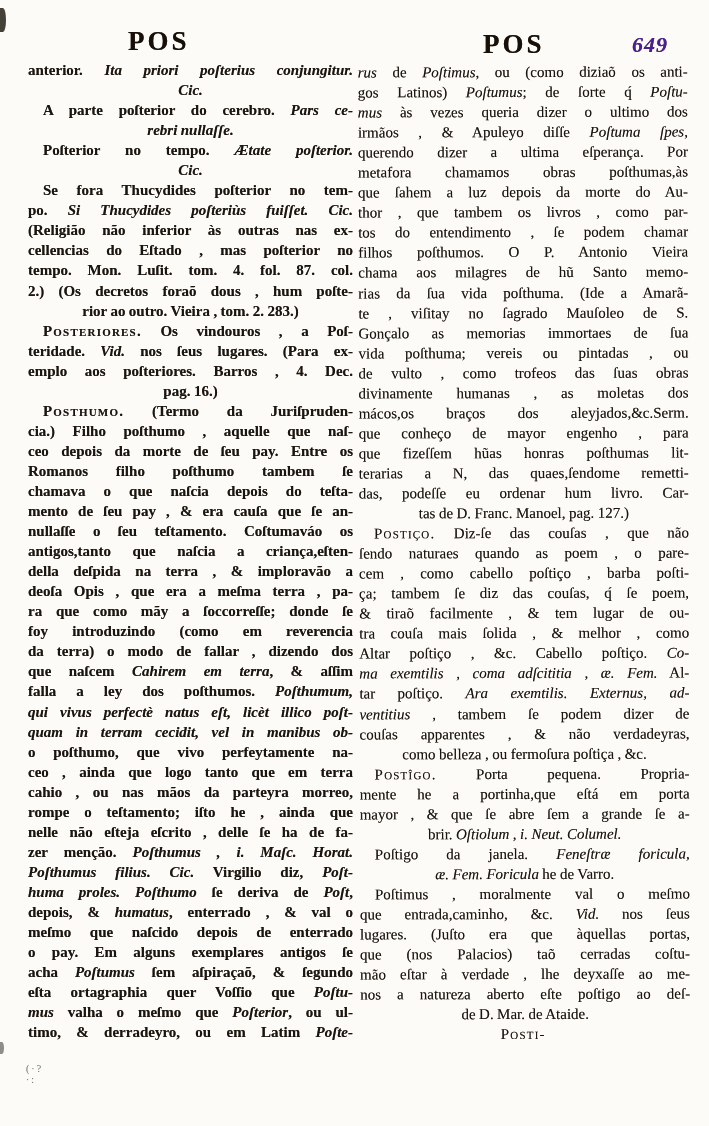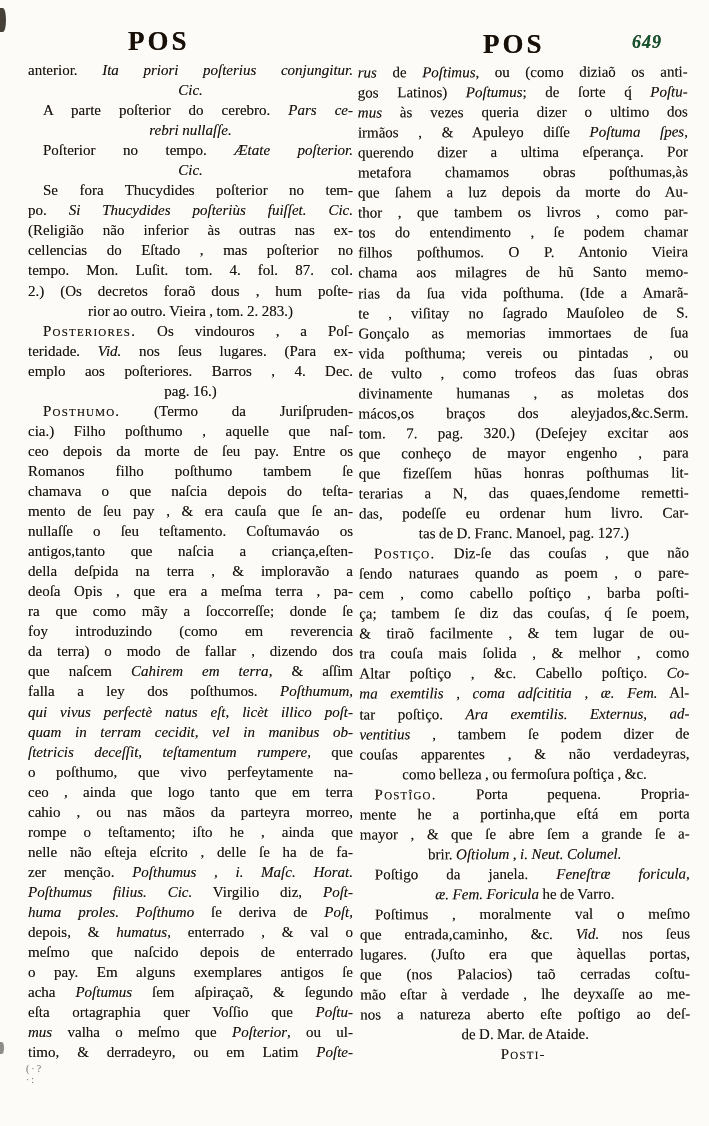--- a/index.html
+++ b/index.html
@@ -19,34 +19,34 @@
     font-weight: 700;
     font-size: 27px;
     letter-spacing: 3px;
     color: #171008;
     text-shadow: 0 0 0.6px rgba(25,12,0,.7);
   }
   .rt-left  { left: 128px; top: 26px; }
   .rt-right { left: 483px; top: 29px; }
   .page-number {
     position: absolute; left: 632px; top: 32px;
-    font-weight: 700; font-style: italic; font-size: 18px;
+    font-weight: 700; font-style: italic; font-size: 22px;
     letter-spacing: 1px;
-    color: #14532d;
+    color: #4c1d95;
     text-shadow: 0 0 0.6px rgba(25,12,0,.7);
   }
 
   
   .column {
     position: absolute;
     font-size: 15px;
     word-spacing: -0.3px;
     text-shadow: 0 0 0.45px rgba(30,16,0,.55);
   }
-  .col-left  { left: 28px;  top: 60px; width: 325px; }
+  .col-left  { left: 28px;  top: 60px; width: 325px; font-weight: bold; }
   .col-right { left: 359px; top: 62px; width: 330px; transform: rotate(-0.15deg); }
 
   .line {
     height: 20.06px;
     line-height: 20.06px;
     overflow: hidden;
     text-align: justify;
     text-align-last: justify;
     white-space: normal;
   }
@@ -109,21 +109,20 @@
         <div class="line"><span>antigos,tanto que naſcia a criança,eſten-</span></div>
         <div class="line"><span>della deſpida na terra , &amp; imploravão a</span></div>
         <div class="line"><span>deoſa Opis , que era a meſma terra , pa-</span></div>
         <div class="line"><span>ra que como mãy a ſoccorreſſe; donde ſe</span></div>
         <div class="line"><span>foy introduzindo (como em reverencia</span></div>
         <div class="line"><span>da terra) o modo de fallar , dizendo dos</span></div>
         <div class="line"><span>que naſcem </span><span class="it">Cahirem em terra</span><span>, &amp; aſſim</span></div>
         <div class="line"><span>falla a ley dos poſthumos. </span><span class="it">Poſthumum,</span></div>
         <div class="line"><span class="it">qui vivus perfectè natus eſt, licèt illico poſt-</span></div>
         <div class="line"><span class="it">quam in terram cecidit, vel in manibus ob-</span></div>
-        <div class="line"><span class="it">ſtetricis deceſſit, teſtamentum rumpere,</span><span> que</span></div>
         <div class="line"><span>o poſthumo, que vivo perfeytamente na-</span></div>
         <div class="line"><span>ceo , ainda que logo tanto que em terra</span></div>
         <div class="line"><span>cahio , ou nas mãos da parteyra morreo,</span></div>
         <div class="line"><span>rompe o teſtamento; iſto he , ainda que</span></div>
         <div class="line"><span>nelle não eſteja eſcrito , delle ſe ha de fa-</span></div>
         <div class="line"><span>zer menção. </span><span class="it">Poſthumus , i. Maſc. Horat.</span></div>
         <div class="line"><span class="it">Poſthumus filius. Cic.</span><span> Virgilio diz, </span><span class="it">Poſt-</span></div>
         <div class="line"><span class="it">huma proles. Poſthumo</span><span> ſe deriva de </span><span class="it">Poſt</span><span>,</span></div>
         <div class="line"><span>depois, &amp; </span><span class="it">humatus</span><span>, enterrado , &amp; val o</span></div>
         <div class="line"><span>meſmo que naſcido depois de enterrado</span></div>
@@ -148,21 +147,20 @@
         <div class="line"><span>tos do entendimento , ſe podem chamar</span></div>
         <div class="line"><span>filhos poſthumos. O P. Antonio Vieira</span></div>
         <div class="line"><span>chama aos milagres de hũ Santo memo-</span></div>
         <div class="line"><span>rias da ſua vida poſthuma. (Ide a Amarã-</span></div>
         <div class="line"><span>te , viſitay no ſagrado Mauſoleo de S.</span></div>
         <div class="line"><span>Gonçalo as memorias immortaes de ſua</span></div>
         <div class="line"><span>vida poſthuma; vereis ou pintadas , ou</span></div>
         <div class="line"><span>de vulto , como trofeos das ſuas obras</span></div>
         <div class="line"><span>divinamente humanas , as moletas dos</span></div>
         <div class="line"><span>mácos,os braços dos aleyjados,&amp;c.Serm.</span></div>
-        <div class="line"><span>tom. 7. pag. 320.) (Deſejey excitar aos</span></div>
         <div class="line"><span>que conheço de mayor engenho , para</span></div>
         <div class="line"><span>que fizeſſem hũas honras poſthumas lit-</span></div>
         <div class="line"><span>terarias a N, das quaes,ſendome remetti-</span></div>
         <div class="line"><span>das, podeſſe eu ordenar hum livro. Car-</span></div>
         <div class="line nojust"><span>tas de D. Franc. Manoel, pag. 127.)</span></div>
         <div class="line indent"><span class="sc">Postiço.</span><span> Diz-ſe das couſas , que não</span></div>
         <div class="line"><span>ſendo naturaes quando as poem , o pare-</span></div>
         <div class="line"><span>cem , como cabello poſtiço , barba poſti-</span></div>
         <div class="line"><span>ça; tambem ſe diz das couſas, q́ ſe poem,</span></div>
         <div class="line"><span>&amp; tiraõ facilmente , &amp; tem lugar de ou-</span></div>

